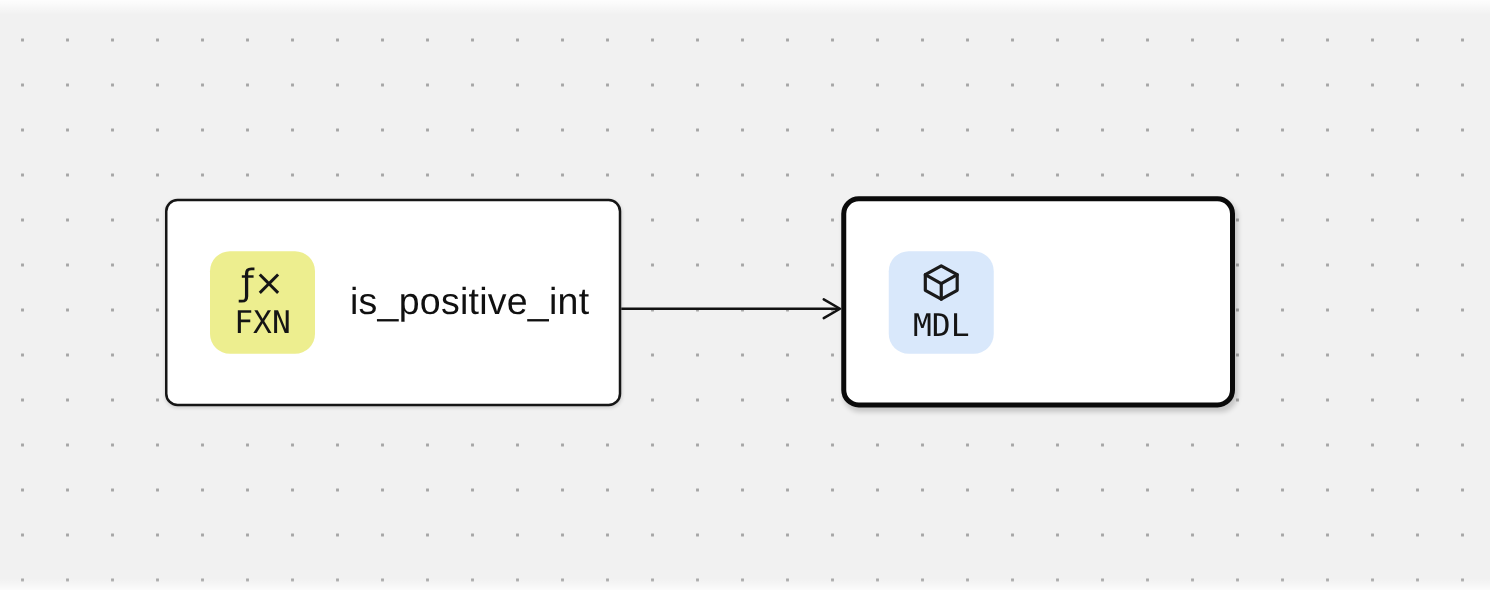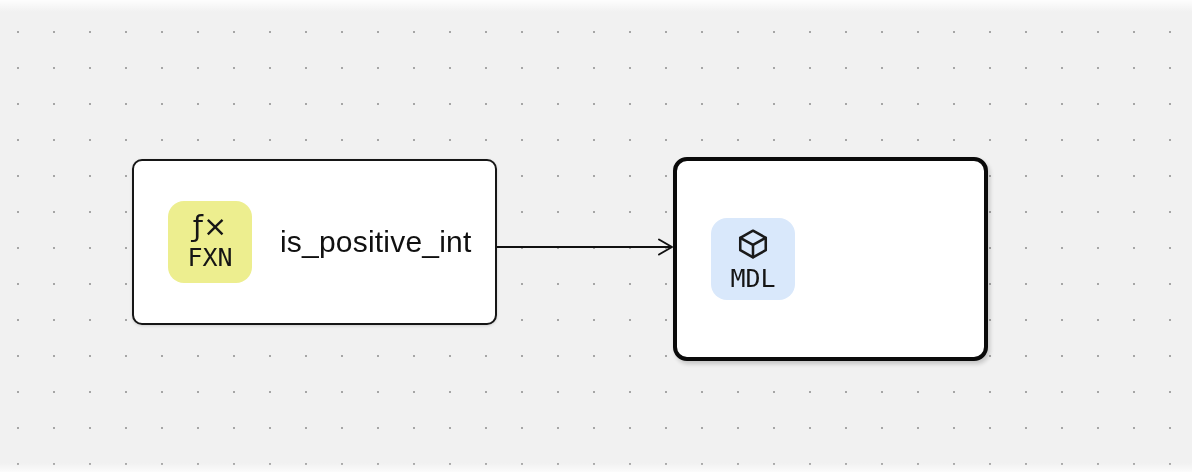--- a/index.html
+++ b/index.html
@@ -49,21 +49,21 @@
     height: 166px;
     border: 2px solid #161616;
     border-radius: 10px;
     box-shadow: 0 1px 3px rgba(0,0,0,0.14);
   }
 
   .node-model {
     left: 673px;
     top: 157px;
     width: 315px;
-    height: 204px;
+    height: 169px;
     border: 4px solid #0a0a0a;
     border-radius: 14px;
     box-shadow: 2px 3px 4px rgba(0,0,0,0.18);
   }
 
   .badge {
     box-sizing: border-box;
     width: 84px;
     height: 82px;
     border-radius: 16px;

